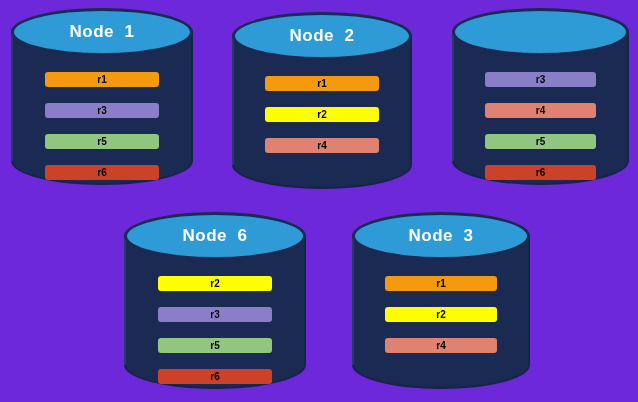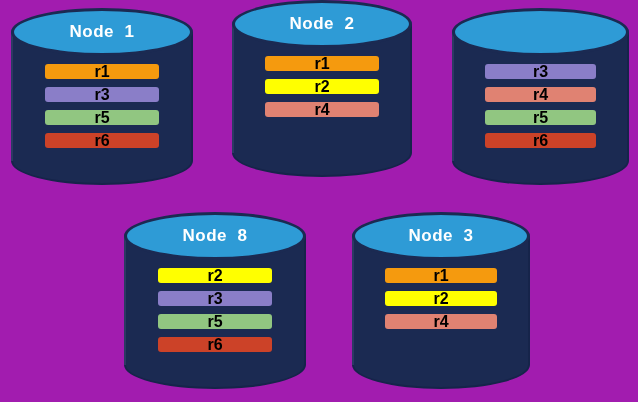--- a/index.html
+++ b/index.html
@@ -89,44 +89,45 @@
     align-items: center;
     gap: 8px;
   }
   .bar {
     width: 63%;
     height: 15px;
     border-radius: 3px;
     display: flex;
     align-items: center;
     justify-content: center;
-    font-size: 16px;
+    font-size: 10px;
     font-weight: bold;
     color: #000000;
     line-height: 1;
     box-sizing: border-box;
+    margin-top: 8px;
   }
 </style>
 </head>
 <body>
 
-<div id="diagram" style="background: #a21caf;">
+<div id="diagram" style="background: #6d28d9;">
     <div class="node" style="left: 11px; top: 8px; width: 182px; height: 177px;">
       <div class="cyl-bottom" style="background: rgb(27, 42, 82);"></div>
       <div class="cyl-body" style="background: rgb(27, 42, 82);"></div>
       <div class="cyl-top" style="background: rgb(46, 155, 214); border-color: rgb(27, 42, 82);"></div>
       <div class="cyl-title">Node  1</div>
       <div class="bars">
         <div class="bar" style="background: rgb(245, 154, 14);">r1</div>
         <div class="bar" style="background: rgb(138, 126, 200);">r3</div>
         <div class="bar" style="background: rgb(145, 198, 129);">r5</div>
         <div class="bar" style="background: rgb(204, 66, 40);">r6</div>
       </div>
     </div>
-    <div class="node" style="left: 232px; top: 0; width: 180px; height: 177px;">
+    <div class="node" style="left: 232px; top: 12px; width: 180px; height: 177px;">
       <div class="cyl-bottom" style="background: rgb(27, 42, 82);"></div>
       <div class="cyl-body" style="background: rgb(27, 42, 82);"></div>
       <div class="cyl-top" style="background: rgb(46, 155, 214); border-color: rgb(27, 42, 82);"></div>
       <div class="cyl-title">Node  2</div>
       <div class="bars">
         <div class="bar" style="background: rgb(245, 154, 14);">r1</div>
         <div class="bar" style="background: rgb(255, 255, 0);">r2</div>
         <div class="bar" style="background: rgb(224, 130, 114);">r4</div>
       </div>
     </div>
@@ -138,21 +139,21 @@
         <div class="bar" style="background: rgb(138, 126, 200);">r3</div>
         <div class="bar" style="background: rgb(224, 130, 114);">r4</div>
         <div class="bar" style="background: rgb(145, 198, 129);">r5</div>
         <div class="bar" style="background: rgb(204, 66, 40);">r6</div>
       </div>
     </div>
     <div class="node" style="left: 124px; top: 212px; width: 182px; height: 177px;">
       <div class="cyl-bottom" style="background: rgb(27, 42, 82);"></div>
       <div class="cyl-body" style="background: rgb(27, 42, 82);"></div>
       <div class="cyl-top" style="background: rgb(46, 155, 214); border-color: rgb(27, 42, 82);"></div>
-      <div class="cyl-title">Node  8</div>
+      <div class="cyl-title">Node  6</div>
       <div class="bars">
         <div class="bar" style="background: rgb(255, 255, 0);">r2</div>
         <div class="bar" style="background: rgb(138, 126, 200);">r3</div>
         <div class="bar" style="background: rgb(145, 198, 129);">r5</div>
         <div class="bar" style="background: rgb(204, 66, 40);">r6</div>
       </div>
     </div>
     <div class="node" style="left: 352px; top: 212px; width: 178px; height: 177px;">
       <div class="cyl-bottom" style="background: rgb(27, 42, 82);"></div>
       <div class="cyl-body" style="background: rgb(27, 42, 82);"></div>

